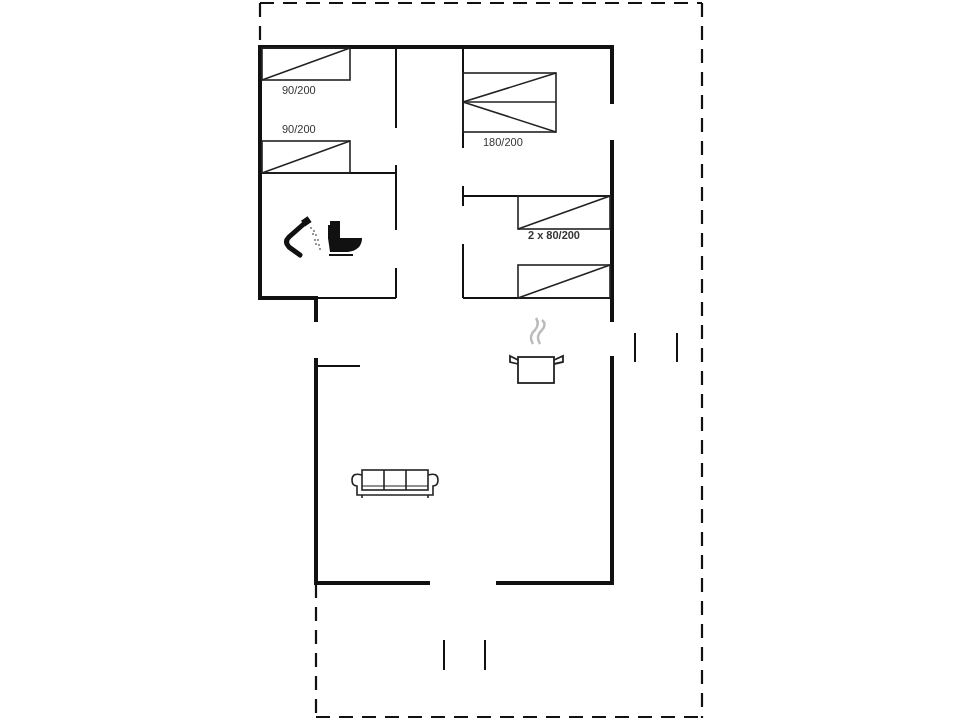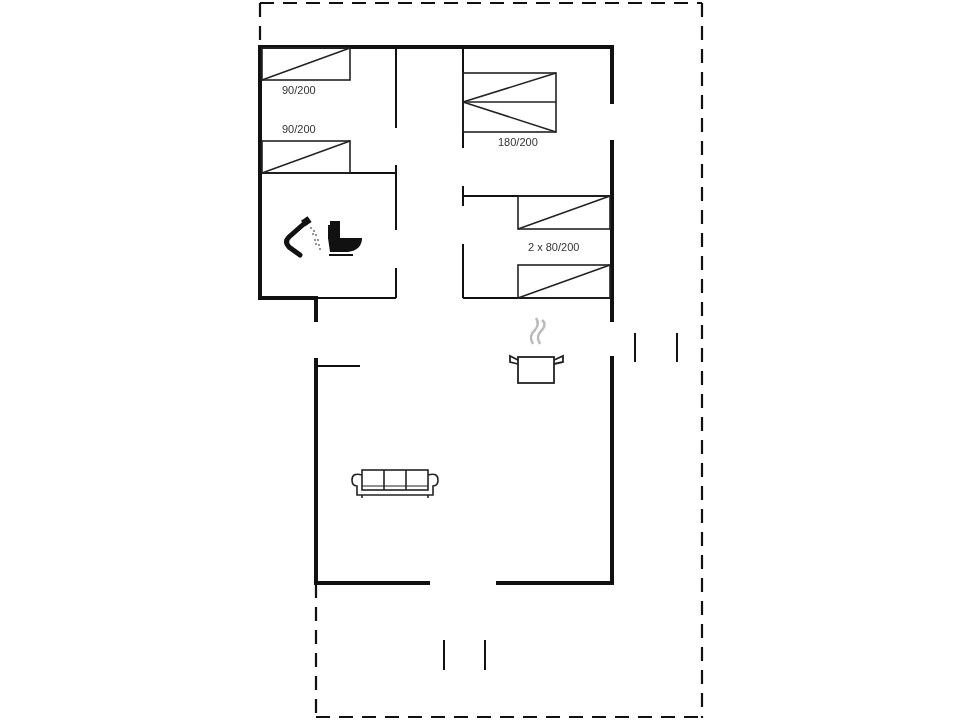--- a/index.html
+++ b/index.html
@@ -131,14 +131,14 @@
     <line class="thin" x1="677" y1="333" x2="677" y2="362"></line>
   </g>
   <g>
     <line class="thin" x1="444" y1="640" x2="444" y2="670"></line>
     <line class="thin" x1="485" y1="640" x2="485" y2="670"></line>
   </g>
 </svg>
 
 <span class="label" style="left:282px; top:84px;">90/200</span>
 <span class="label" style="left:282px; top:123px;">90/200</span>
-<span class="label" style="left:498px; top:136px;">180/200</span>
-<span class="label" style="left:528px; top:241px;">2 x 80/200</span>
+<span class="label" style="left:483px; top:136px;">180/200</span>
+<span class="label" style="left:528px; top:229px;font-weight:bold;">2 x 80/200</span>
 
 </body></html>

